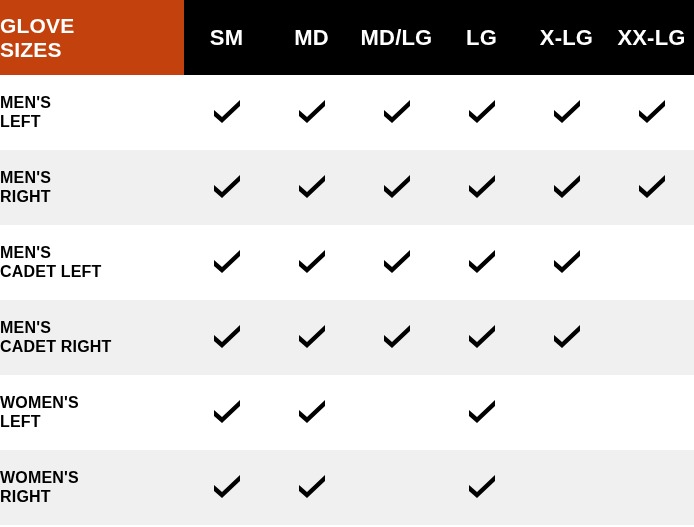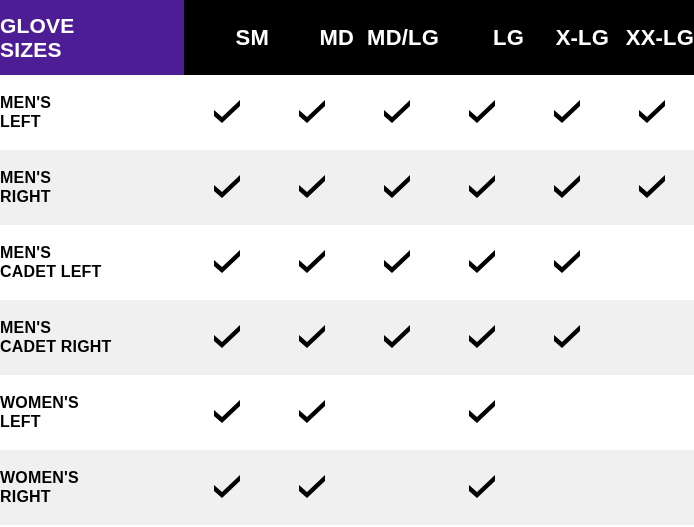--- a/index.html
+++ b/index.html
@@ -16,21 +16,21 @@
     table-layout: fixed;
   }
   #glove-table td, #glove-table th {
     padding: 0;
     border: 0;
   }
   
   thead tr { background: #000000; }
   th.corner {
     width: 184px;
-    background: #4c1d95;
+    background: #c2410c;
     color: #ffffff;
     text-align: left;
     vertical-align: middle;
     padding: 10px 0 10px 20px;
     height: 75px;
     margin-left: 28px;
   }
   th.corner .corner-text {
     font-size: 21px;
     font-weight: bold;
@@ -38,21 +38,21 @@
     letter-spacing: 0.2px;
     text-transform: uppercase;
     white-space: pre-line;
   }
   th.size-col {
     background: #000000;
     color: #ffffff;
     font-size: 22px;
     font-weight: bold;
     letter-spacing: 0.2px;
-    text-align: right;
+    text-align: center;
     vertical-align: middle;
     height: 75px;
     border-left: 1px solid #ffffff;
   }
   
   tbody tr { height: 75px; }
   tbody tr.odd td { background: #ffffff; }
   tbody tr.even td { background: #f0f0f0; }
   tbody tr.odd td.rowlabel { background: #ffffff; }
   tbody tr.even td.rowlabel { background: #f0f0f0; }

